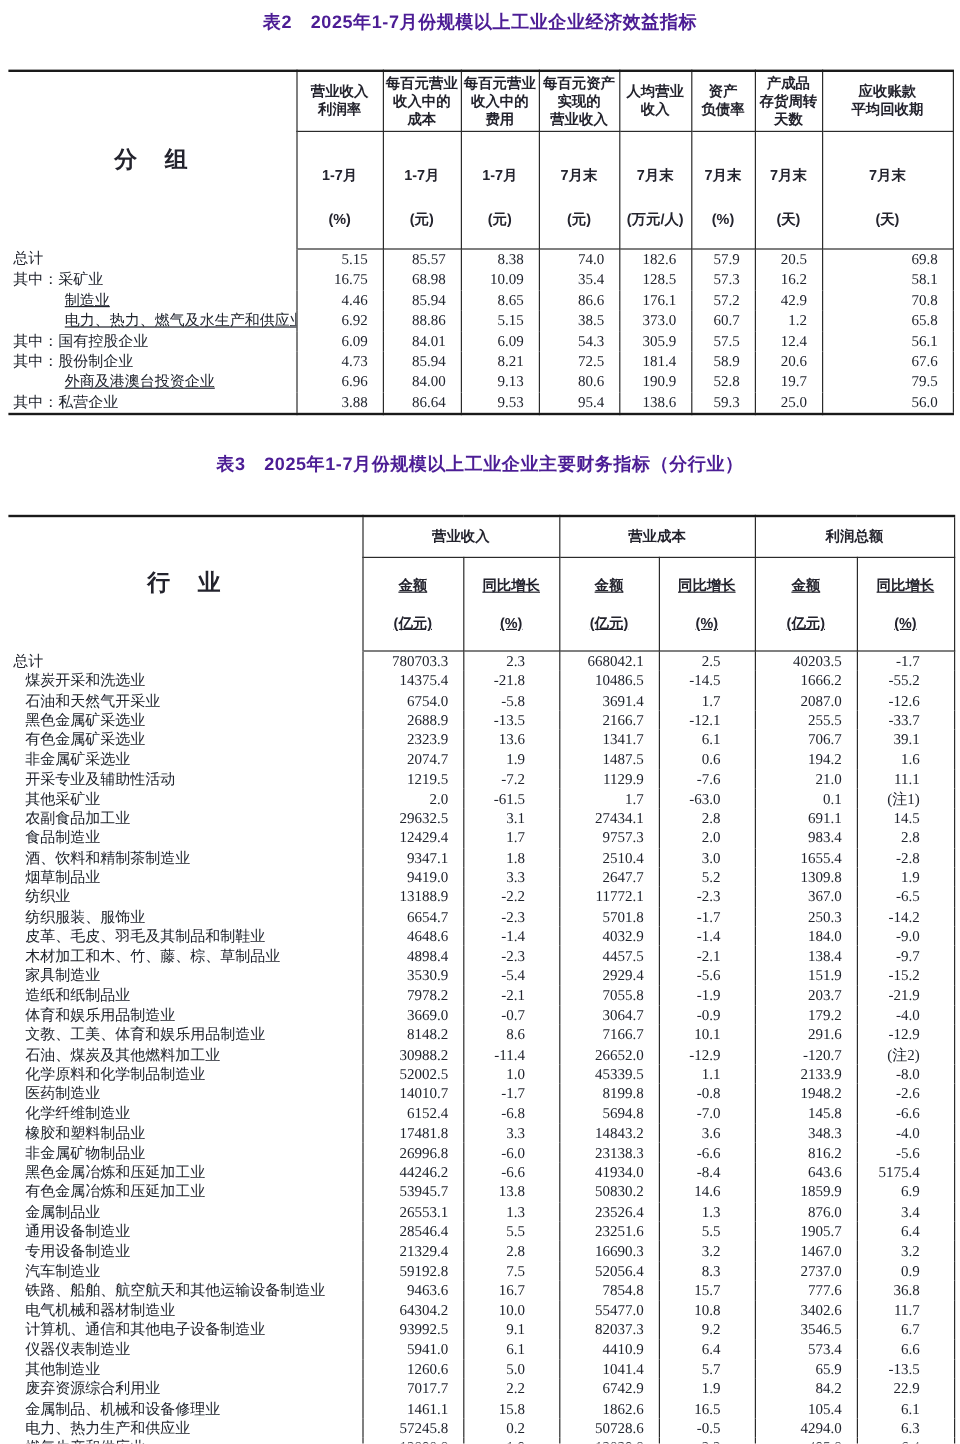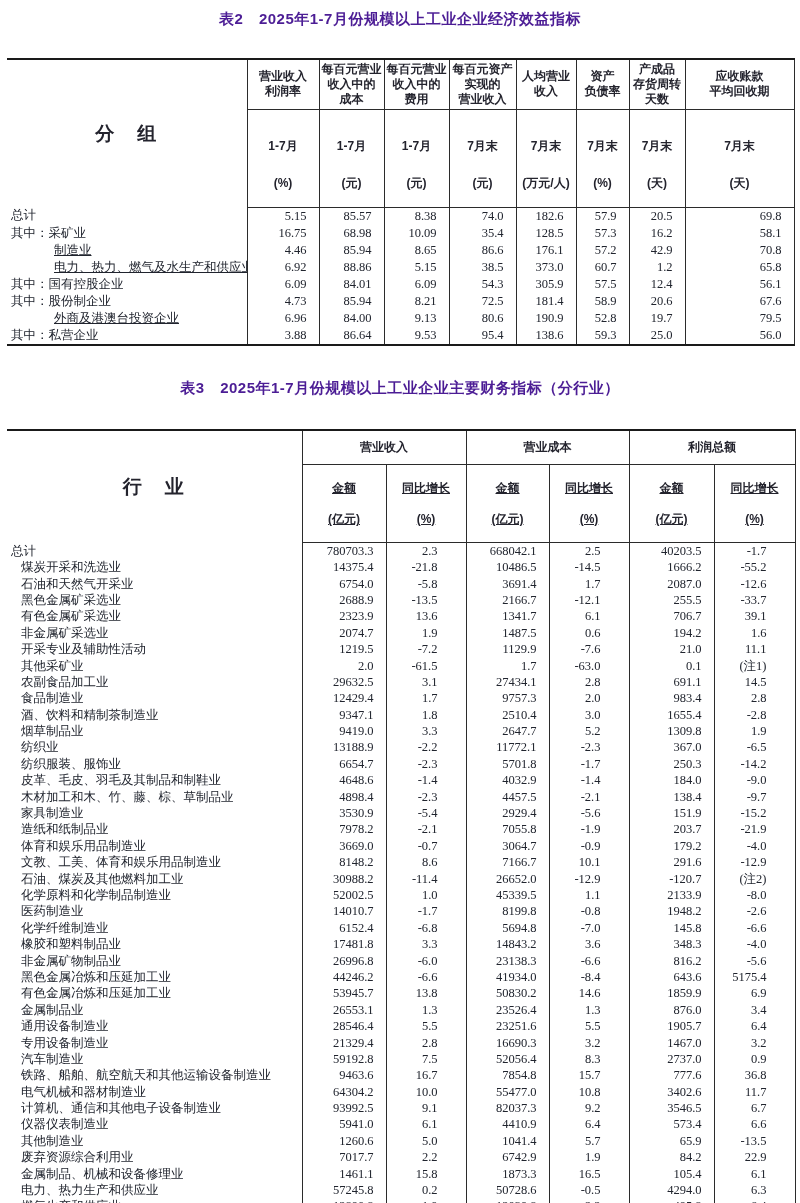--- a/index.html
+++ b/index.html
@@ -673,21 +673,21 @@
     <td class="num">6742.9</td>
     <td class="num growth">1.9</td>
     <td class="num">84.2</td>
     <td class="num growth">22.9</td>
   </tr>
 
   <tr>
     <td class="rowlabel ind">金属制品、机械和设备修理业</td>
     <td class="num">1461.1</td>
     <td class="num growth">15.8</td>
-    <td class="num">1873.3</td>
+    <td class="num">1862.6</td>
     <td class="num growth">16.5</td>
     <td class="num">105.4</td>
     <td class="num growth">6.1</td>
   </tr>
 
   <tr>
     <td class="rowlabel ind">电力、热力生产和供应业</td>
     <td class="num">57245.8</td>
     <td class="num growth">0.2</td>
     <td class="num">50728.6</td>

